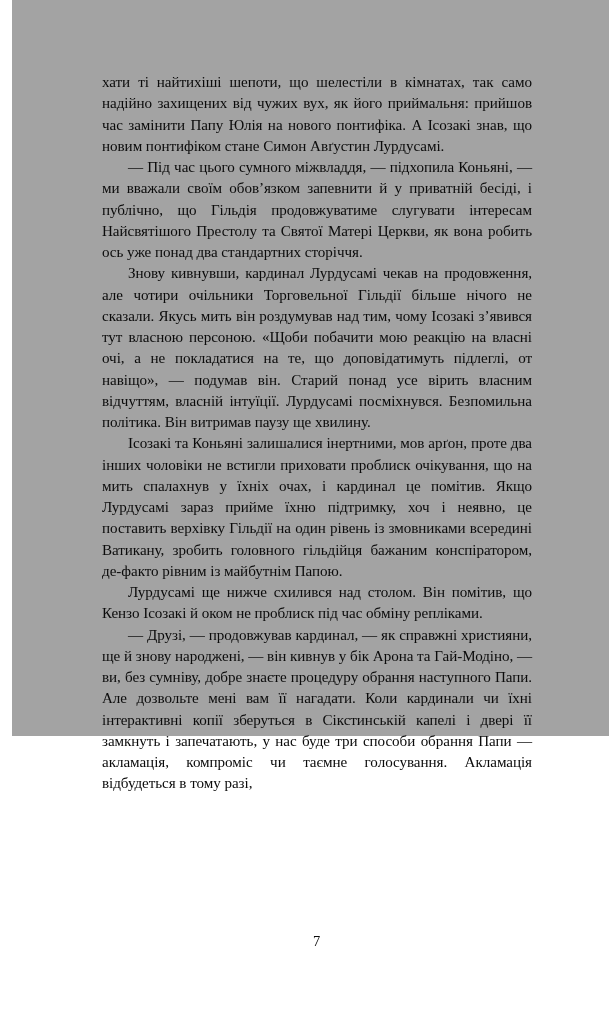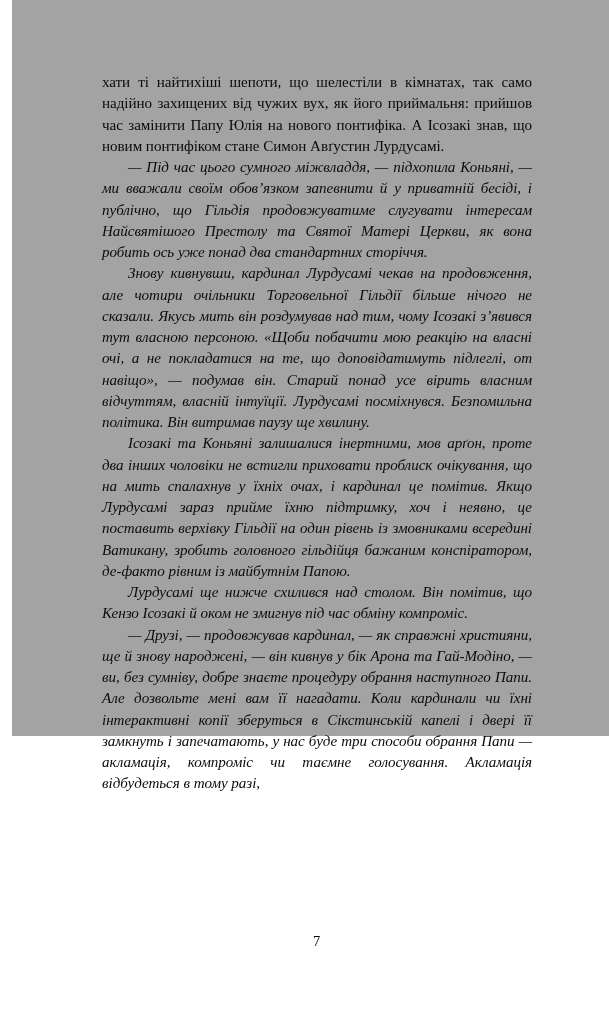--- a/index.html
+++ b/index.html
@@ -35,21 +35,20 @@
     font-size: 15.1px;
     line-height: 21.25px;
     letter-spacing: -0.05px;
     word-spacing: 0px;
     hyphens: manual;
     -webkit-hyphens: manual;
     text-indent: 0;
   }
   p.para.indent {
     text-indent: 26px;
-    font-style: italic;
   }
   .page-number {
     position: absolute;
     left: 0;
     top: 932px;
     width: 609px;
     text-align: center;
     font-size: 14.5px;
     line-height: 18px;
     color: #0b0b0b;
@@ -58,19 +57,19 @@
 </head>
 <body>
 
 <div class="page">
 
   <div class="text-block">
     <p class="para">хати ті найтихіші шепоти, що шелестіли в кімнатах, так само надійно захищених від чужих вух, як його приймальня: прийшов час замінити Папу Юлія на нового понтифіка. А Ісозакі знав, що новим понтифіком стане Симон Авґустин Лурдусамі.</p>
     <p class="para indent">— Під час цього сумного міжвладдя, — підхопила Коньяні, — ми вважали своїм обов’язком запевнити й у приватній бесіді, і публічно, що Гільдія продовжуватиме слугувати інтересам Найсвятішого Престолу та Святої Матері Церкви, як вона робить ось уже понад два стандартних сторіччя.</p>
     <p class="para indent">Знову кивнувши, кардинал Лурдусамі чекав на продовження, але чотири очільники Торговельної Гільдії більше нічого не сказали. Якусь мить він роздумував над тим, чому Ісозакі з’явився тут власною персоною. «Щоби побачити мою реакцію на власні очі, а не покладатися на те, що доповідатимуть підлеглі, от навіщо», — подумав він. Старий понад усе вірить власним відчуттям, власній інтуїції. Лурдусамі посміхнувся. Безпомильна політика. Він витримав паузу ще хвилину.</p>
     <p class="para indent">Ісозакі та Коньяні залишалися інертними, мов арґон, проте два інших чоловіки не встигли приховати проблиск очікування, що на мить спалахнув у їхніх очах, і кардинал це помітив. Якщо Лурдусамі зараз прийме їхню підтримку, хоч і неявно, це поставить верхівку Гільдії на один рівень із змовниками всередині Ватикану, зробить головного гільдійця бажаним конспіратором, де-факто рівним із майбутнім Папою.</p>
-    <p class="para indent">Лурдусамі ще нижче схилився над столом. Він помітив, що Кензо Ісозакі й оком не змигнув під час обміну компроміс.</p>
+    <p class="para indent">Лурдусамі ще нижче схилився над столом. Він помітив, що Кензо Ісозакі й оком не проблиск під час обміну репліками.</p>
     <p class="para indent">— Друзі, — продовжував кардинал, — як справжні християни, ще й знову народжені, — він кивнув у бік Арона та Гай-Модіно, — ви, без сумніву, добре знаєте процедуру обрання наступного Папи. Але дозвольте мені вам її нагадати. Коли кардинали чи їхні інтерактивні копії зберуться в Сікстинській капелі і двері її замкнуть і запечатають, у нас буде три способи обрання Папи — акламація, компроміс чи таємне голосування. Акламація відбудеться в тому разі,</p>
   </div>
 
   <div class="page-number">7</div>
 
 </div>
 
 </body></html>

